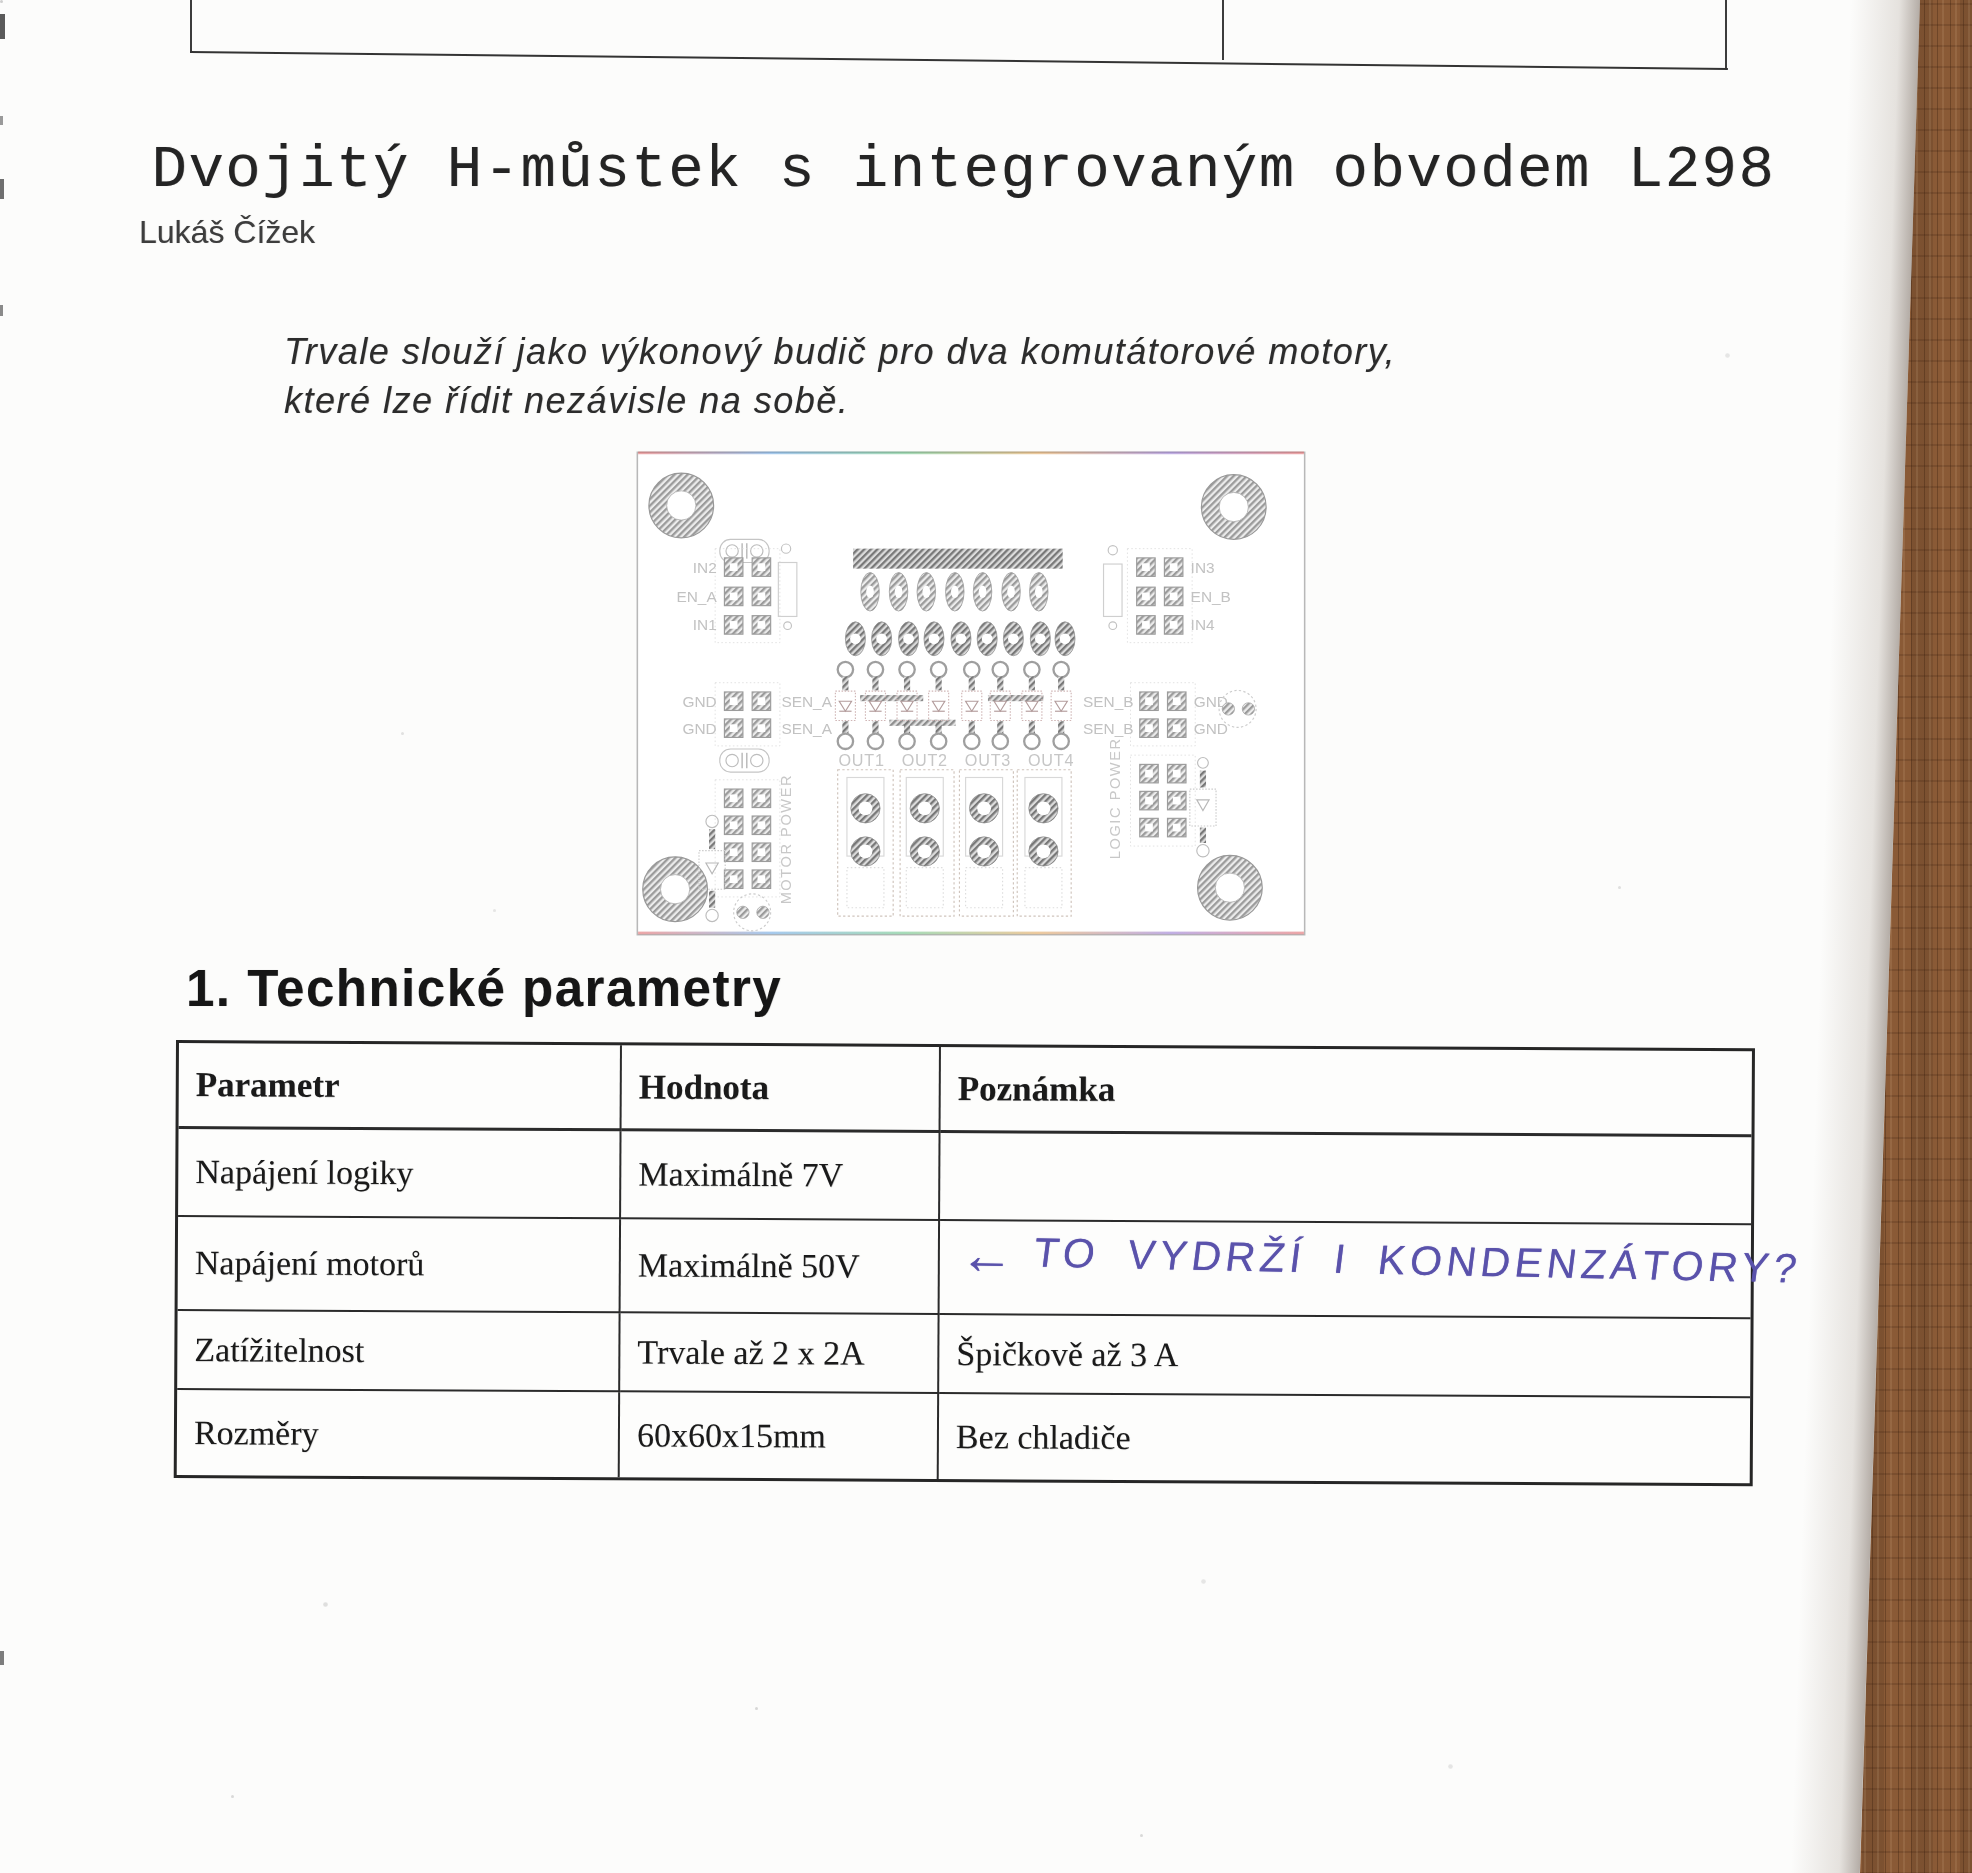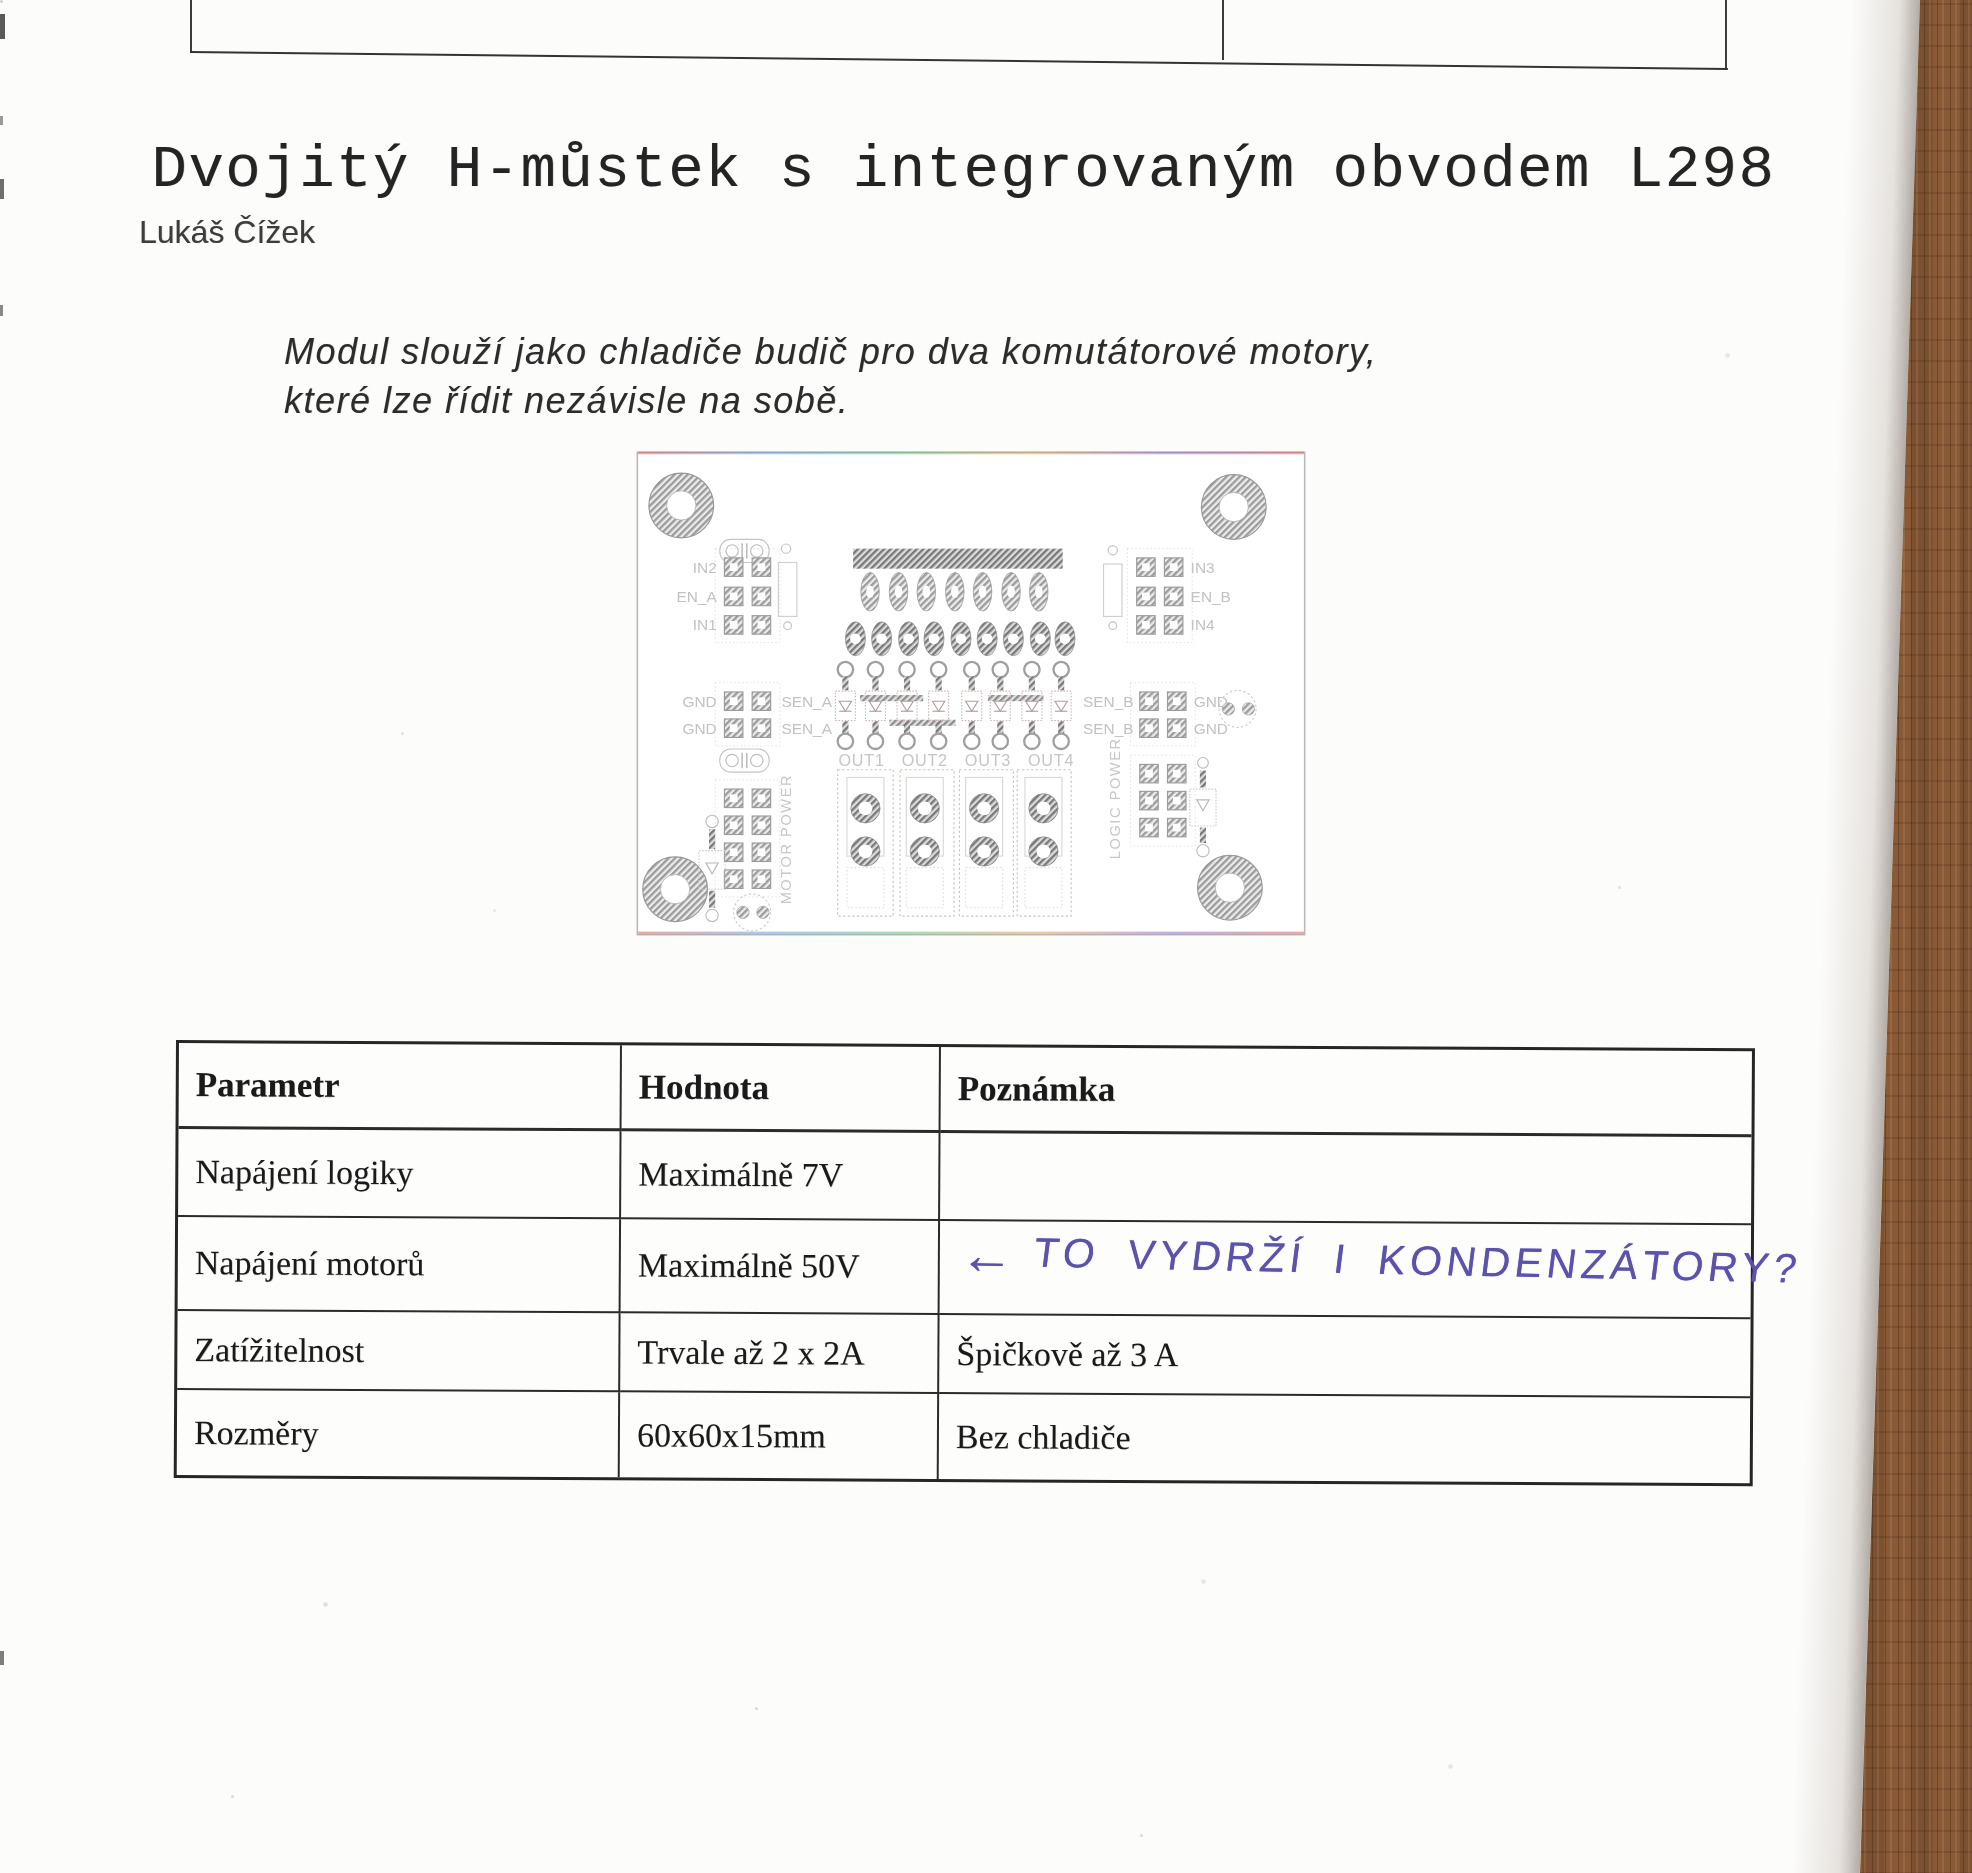--- a/index.html
+++ b/index.html
@@ -81,21 +81,21 @@
   <div class="mark" style="top:116px;width:3.1px;height:9.2px;background:#9a9a9a;"></div>
   <div class="mark" style="top:179px;width:3.9px;height:20px;background:#6f6f6f;"></div>
   <div class="mark" style="top:305px;width:3.1px;height:10.8px;background:#8a8a8a;"></div>
   <div class="mark" style="top:1651px;width:3.9px;height:14px;background:#7d7d7d;"></div>
   <div class="speckles"></div>
 
   <h1 class="title scan">Dvojitý H-můstek s integrovaným obvodem L298</h1>
   <div class="author scan">Lukáš Čížek</div>
 
   <div class="intro scan">
-    <div>Modul slouží jako chladiče budič pro dva komutátorové motory,</div>
+    <div>Trvale slouží jako výkonový budič pro dva komutátorové motory,</div>
     <div>které lze řídit nezávisle na sobě.</div>
   </div>
 
   <div class="pcb">
   <svg width="672" height="487" viewBox="0 0 872 632" xmlns="http://www.w3.org/2000/svg">
     <defs>
       <pattern id="ph" width="6" height="6" patternUnits="userSpaceOnUse" patternTransform="rotate(45)">
         <rect width="6" height="6" fill="#ececec"></rect>
             <rect width="3" height="6" fill="#9b9b9b"></rect>
       </pattern>
@@ -378,20 +378,21 @@
       <circle cx="737" cy="406" r="7" fill="none" stroke="#bdbdbd" stroke-width="1.5"></circle>
       <rect x="733" y="416" width="8" height="22" fill="url(#phd)"></rect>
       <rect x="720" y="440" width="34" height="48" fill="none" stroke="#cccccc" stroke-width="1.5" stroke-dasharray="2,2"></rect>
       <path d="M 729,454 L 745,454 L 737,468 Z" fill="none" stroke="#b8b8b8" stroke-width="1.5"></path>
       <rect x="733" y="490" width="8" height="20" fill="url(#phd)"></rect>
       <circle cx="737" cy="520" r="8" fill="none" stroke="#bdbdbd" stroke-width="1.5"></circle>
     </g>
   </svg>
   </div>
 
+  <div class="heading scan">1. Technické parametry</div>
 
   <div class="tbl">
     <div class="cell hdr scan">Parametr</div>
     <div class="cell hdr scan">Hodnota</div>
     <div class="cell hdr lastcol scan">Poznámka</div>
 
     <div class="cell scan">Napájení logiky</div>
     <div class="cell scan">Maximálně 7V</div>
     <div class="cell lastcol scan"></div>
 

